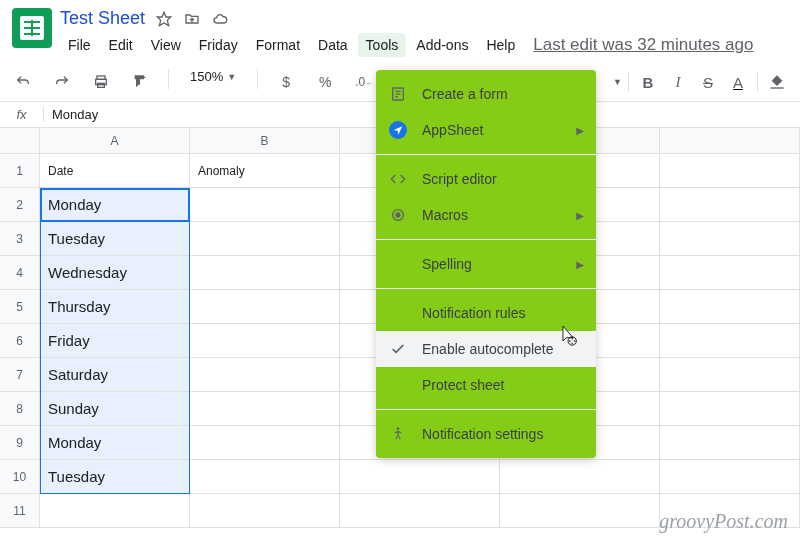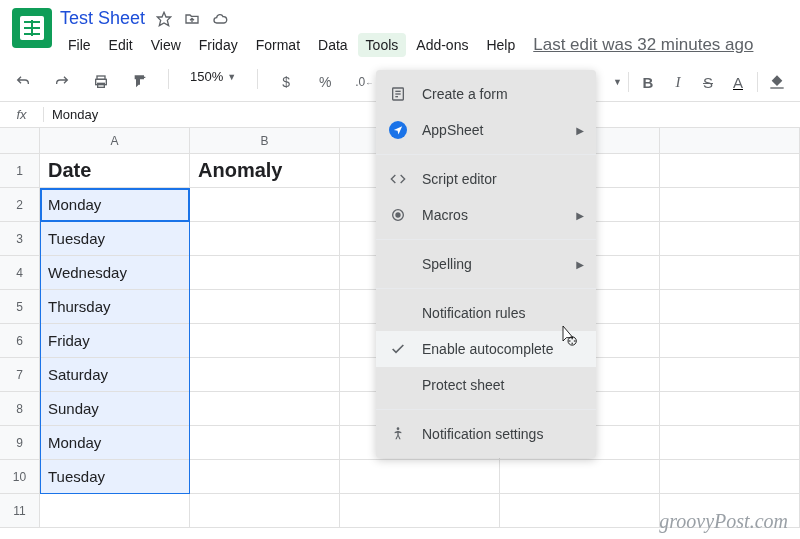--- a/index.html
+++ b/index.html
@@ -35,27 +35,27 @@
   .formula-bar { display: flex; align-items: center; border-bottom: 1px solid #e0e0e0; height: 26px; }
   .fx-label { width: 44px; text-align: center; font-style: italic; color: #5f6368; font-size: 13px; border-right: 1px solid #e0e0e0; }
   .fx-input { flex: 1; padding: 0 8px; font-size: 13px; color: #202124; border: none; outline: none; }
 
   
   .grid { display: grid; grid-template-columns: 40px 150px 150px 160px 160px 140px; }
   .col-head, .row-head { background: #f8f9fa; border-right: 1px solid #e0e0e0; border-bottom: 1px solid #e0e0e0; font-size: 12px; color: #5f6368; display: flex; align-items: center; justify-content: center; height: 26px; }
   .corner { background: #f8f9fa; border-right: 1px solid #e0e0e0; border-bottom: 1px solid #e0e0e0; }
   .row-head { height: 34px; }
   .cell { border-right: 1px solid #e0e0e0; border-bottom: 1px solid #e0e0e0; padding: 0 8px; display: flex; align-items: center; height: 34px; font-size: 15px; color: #202124; background: #fff; }
-  .cell.header-cell { font-weight: bold; font-size: 20px; }
+  .cell.header-cell { font-weight: normal; font-size: 12px; }
   .cell.selected { background: #e8f0fe; }
   .cell.active { outline: 2px solid #1a73e8; outline-offset: -2px; z-index: 2; position: relative; }
   .sel-range { position: absolute; border: 1px solid #1a73e8; pointer-events: none; z-index: 3; }
 
   
-  .dropdown { position: absolute; top: 70px; left: 376px; width: 220px; background: #e5e5e5; border-radius: 4px; box-shadow: 0 2px 10px rgba(0,0,0,0.2); padding: 6px 0; z-index: 100; }
+  .dropdown { position: absolute; top: 70px; left: 376px; width: 220px; background: #84cc16; border-radius: 4px; box-shadow: 0 2px 10px rgba(0,0,0,0.2); padding: 6px 0; z-index: 100; }
   .dd-item { display: flex; align-items: center; padding: 8px 12px; font-size: 14px; color: #3c4043; cursor: pointer; gap: 14px; }
   .dd-item.hover { background: #f1f3f4; }
   .dd-icon { width: 20px; height: 20px; display: flex; align-items: center; justify-content: center; color: #5f6368; flex-shrink: 0; }
   .dd-label { flex: 1; }
   .dd-arrow { font-size: 10px; color: #5f6368; }
   .dd-sep { height: 1px; background: #e8eaed; margin: 6px 0; }
   .appsheet-icon { width: 18px; height: 18px; background: #1a73e8; border-radius: 50%; display: flex; align-items: center; justify-content: center; }
 
   .cursor { position: absolute; top: 324px; left: 558px; z-index: 200; font-size: 18px; pointer-events: none; }
   .watermark { position: absolute; bottom: 6px; right: 12px; font-size: 20px; color: #9aa0a6; font-style: italic; font-family: Georgia, serif; }

